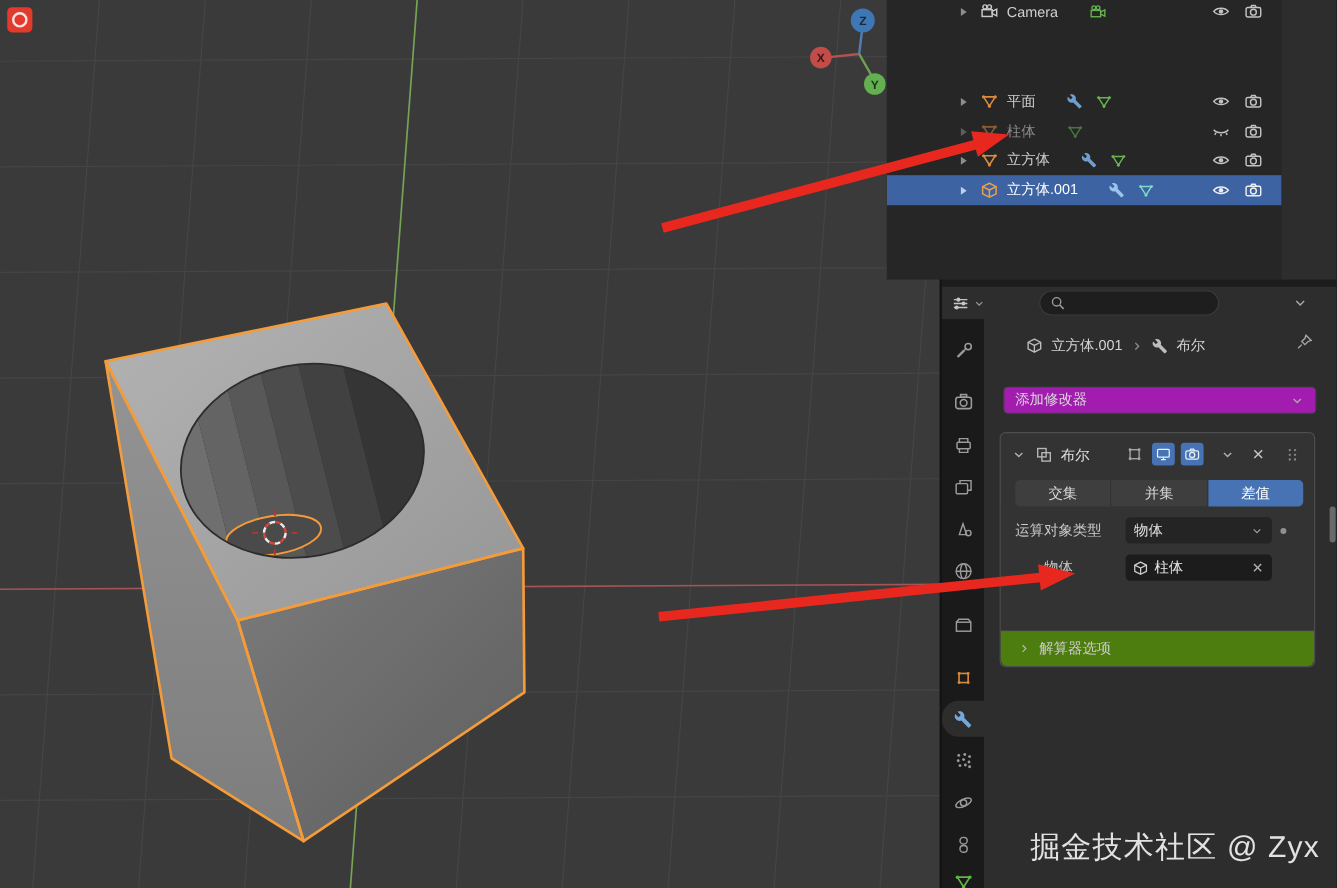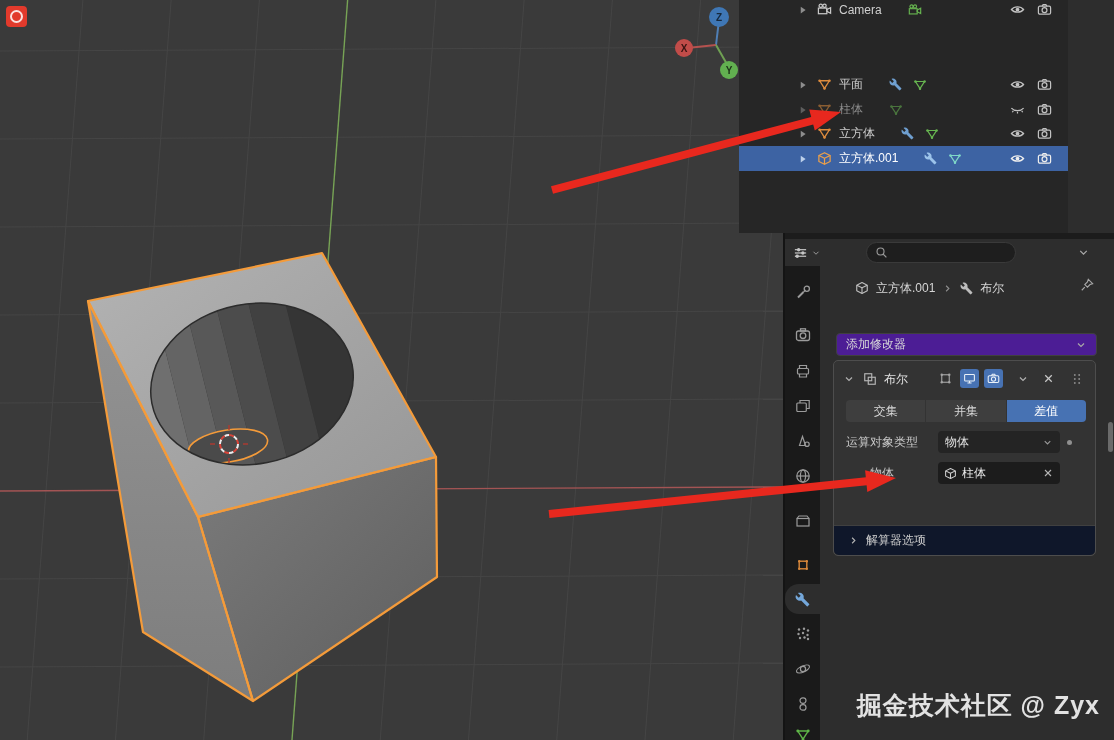--- a/index.html
+++ b/index.html
@@ -39,21 +39,21 @@
 
   .p-crumb{position:absolute;left:70px;top:37px;height:24px;display:flex;align-items:center;gap:7px;color:#d5d5d5}
   .pin{position:absolute;left:225px;top:2px}
 
   .tabstrip{position:absolute;left:0;top:27px;width:35px;height:474px;background:#1a1a1a;overflow:hidden}
   .tab{position:absolute;left:0;width:35px;height:30px;display:flex;align-items:center;justify-content:center;color:#9b9b9b}
   .tab.active{background:#2d2d2d;border-radius:14px 0 0 14px;color:#74a7da}
   .tab.orange{color:#d8873a}
   .tab.green{color:#5fb648}
 
-  .addmod{position:absolute;left:51px;top:94px;width:261px;height:23px;background:#4c1d95;
+  .addmod{position:absolute;left:51px;top:83px;width:261px;height:23px;background:#a21caf;
           border:1px solid #404040;border-radius:4px;display:flex;align-items:center;
           padding:0 9px;box-sizing:border-box;color:#d9d9d9}
   .addmod svg{margin-left:auto}
 
   .panel{position:absolute;left:48px;top:121px;width:263px;height:196px;background:#333333;
          border:1px solid #4d4d4d;border-radius:5px;box-sizing:border-box}
   .m-header{position:absolute;left:0;top:0;width:100%;height:36px}
   .m-header > *{position:absolute}
   .m-title{left:50px;top:10px;color:#e0e0e0}
   .chip{width:19px;height:19px;background:#4772b3;border-radius:3px;display:flex;align-items:center;justify-content:center}
@@ -70,29 +70,29 @@
             display:flex;align-items:center;padding:0 7px;box-sizing:border-box;color:#e2e2e2}
   .dropdown svg{margin-left:auto}
   .objfield{position:absolute;left:104px;top:0;width:122px;height:22px;background:#1c1c1c;border-radius:4px;
             display:flex;align-items:center;gap:5px;padding:0 6px;box-sizing:border-box;color:#e8e8e8}
   .objfield .xi{margin-left:auto}
   .solverseg{position:absolute;left:104px;top:0;width:122px;height:22px;display:flex;gap:1px}
   .solverseg .seg:first-child{border-radius:4px 0 0 4px}
   .solverseg .seg:last-child{border-radius:0 4px 4px 0}
   .adot{position:absolute;left:233px;top:9px;width:5px;height:5px;border-radius:50%;background:#909090}
 
-  .m-sub{position:absolute;left:0;top:164px;width:100%;height:30px;background:#0f172a;border-top:1px solid #404040;
+  .m-sub{position:absolute;left:0;top:164px;width:100%;height:30px;background:#4d7c0f;border-top:1px solid #404040;
          border-radius:0 0 5px 5px;display:flex;align-items:center;gap:7px;padding-left:14px;
          box-sizing:border-box;color:#cdcdcd}
 
   .p-scroll{position:absolute;right:1px;top:183px;width:5px;height:30px;background:#6a6a6a;border-radius:3px}
 
   
   #annot{position:absolute;left:0;top:0;z-index:60;pointer-events:none}
-  #watermark{position:absolute;right:14px;bottom:18px;z-index:70;font-size:25px;font-weight:bold;
+  #watermark{position:absolute;right:14px;bottom:18px;z-index:70;font-size:25px;font-weight:normal;
              letter-spacing:1px;color:#e2e2e2}
 </style>
 </head>
 <body>
 
 <svg style="position:absolute;width:0;height:0;overflow:hidden" aria-hidden="true">
   <defs>
     <symbol id="s-tri" viewBox="0 0 16 16">
         <path d="M5 3.5 L11.5 8 L5 12.5 Z" fill="currentColor"></path>
       </symbol>

